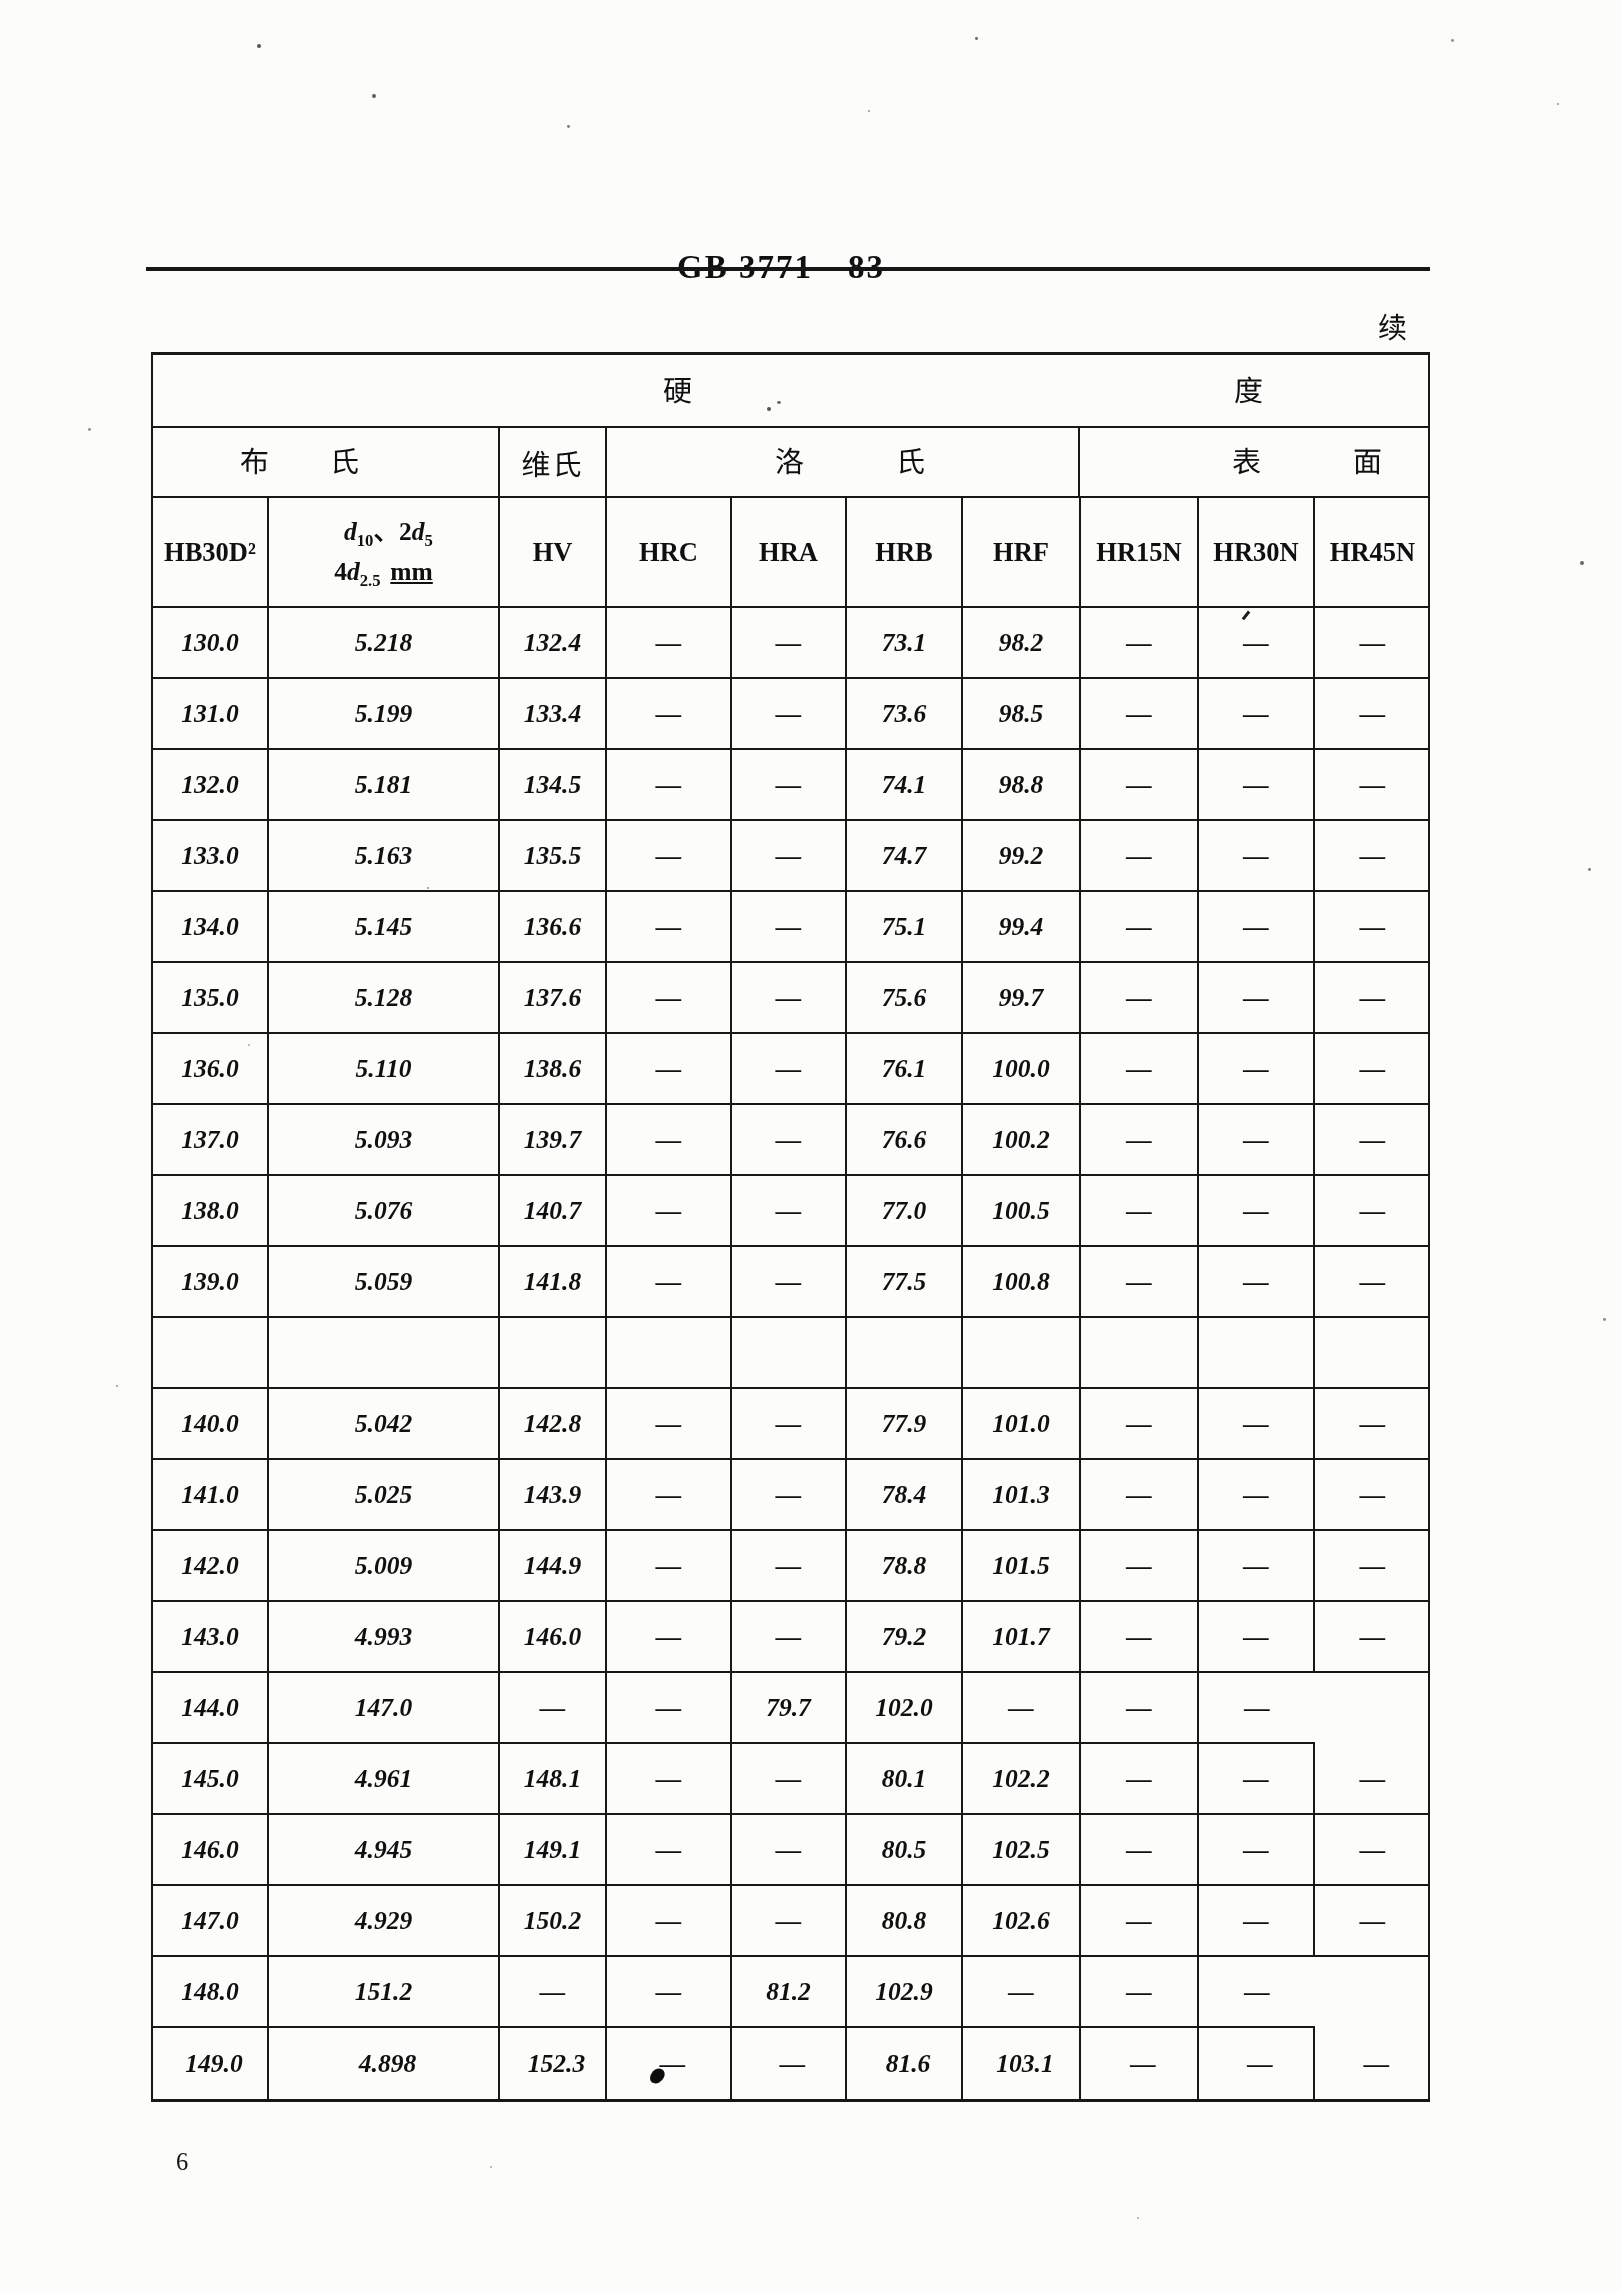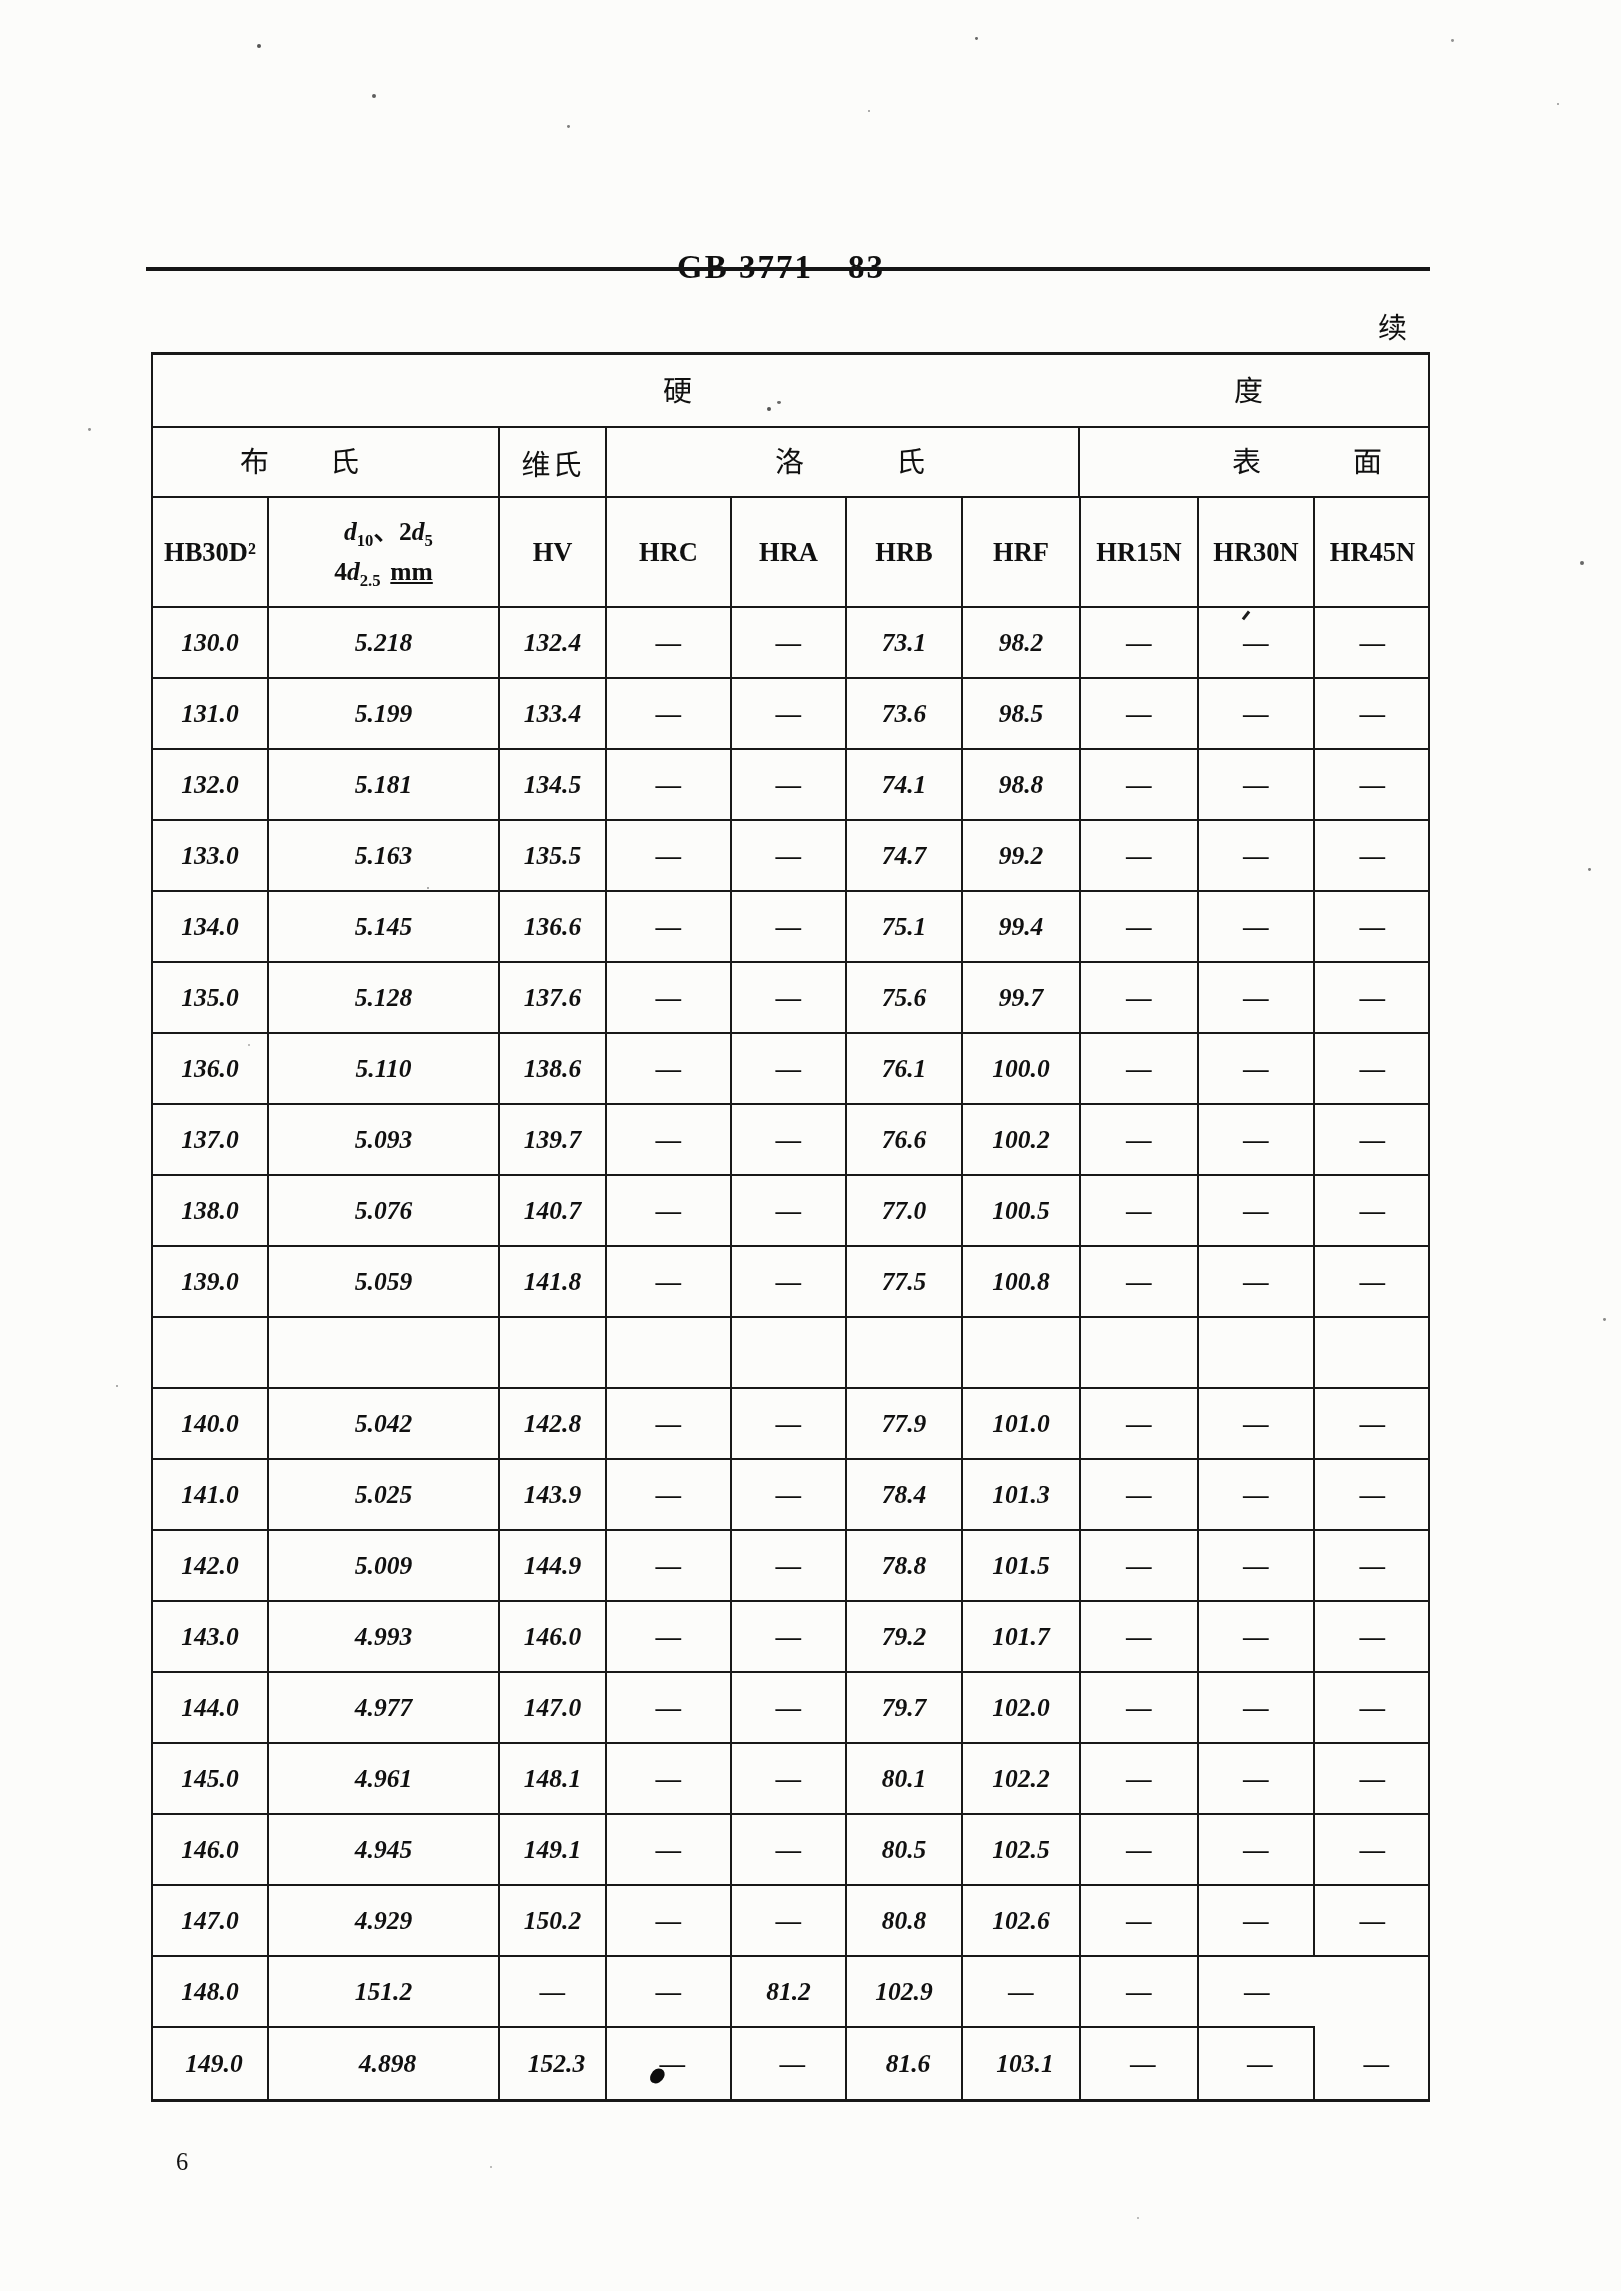--- a/index.html
+++ b/index.html
@@ -299,21 +299,20 @@
           <div class="cell">—</div>
           <div class="cell">—</div>
           <div class="cell">79.2</div>
           <div class="cell">101.7</div>
           <div class="cell">—</div>
           <div class="cell">—</div>
           <div class="cell">—</div>
         </div>
         <div class="grow cols10 trow">
           <div class="cell">144.0</div>
-          <div class="cell">4.977</div>
           <div class="cell">147.0</div>
           <div class="cell">—</div>
           <div class="cell">—</div>
           <div class="cell">79.7</div>
           <div class="cell">102.0</div>
           <div class="cell">—</div>
           <div class="cell">—</div>
           <div class="cell">—</div>
         </div>
         <div class="grow cols10 trow">

